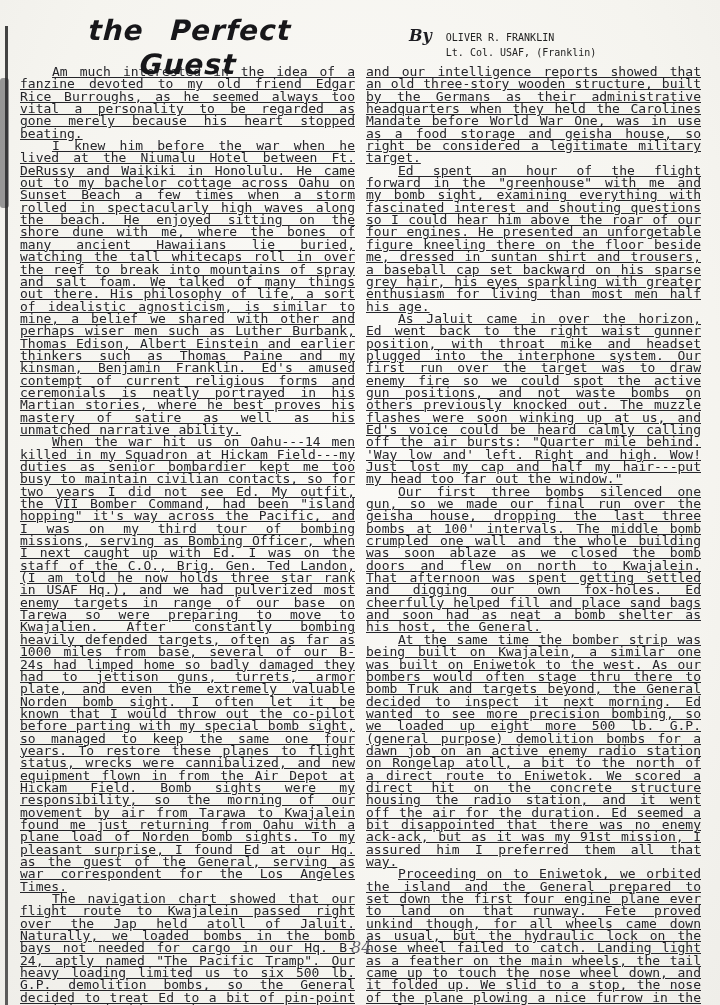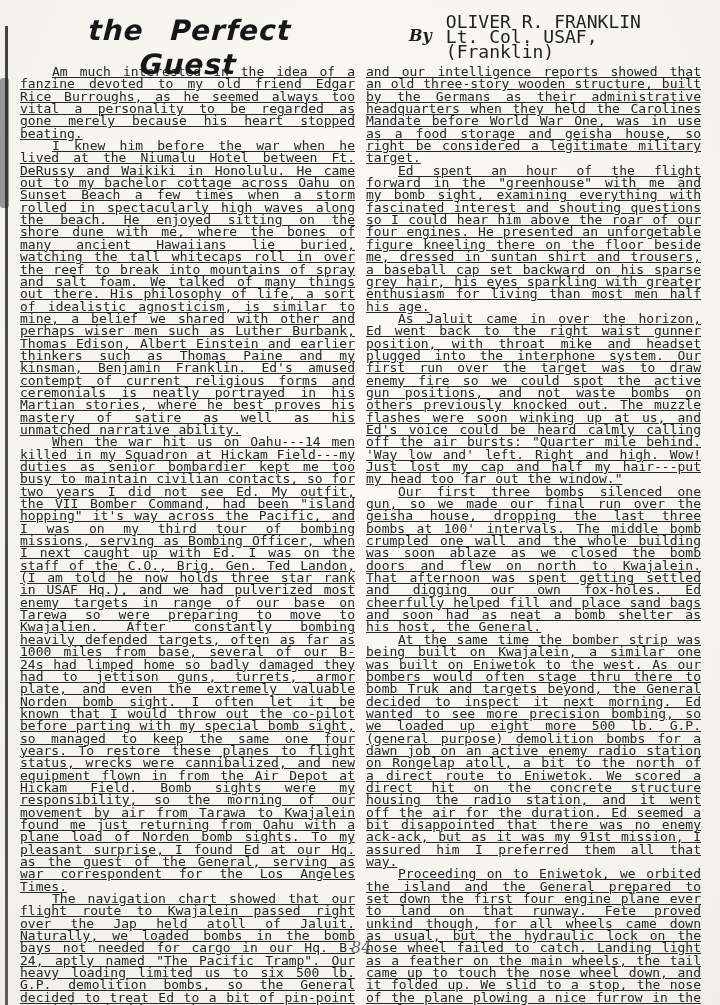--- a/index.html
+++ b/index.html
@@ -37,21 +37,21 @@
     color:#17171a;
     transform:skewX(-3deg);
   }
   .by {
     font-family:"DejaVu Serif","Liberation Serif",serif;
     font-style:italic; font-weight:700;
     font-size:16px;
     margin:12px 14px 0 65px;
     color:#1d1d22;
   }
-  .author { margin-top:0; font-size:18px; line-height:15px; color:#222; }
+  .author { margin-top:16px; font-size:10px; line-height:15px; color:#222; }
   .columns {
     display:flex; gap:11px;
     padding:4px 8px 0 20px;
   }
   .col {
     width:335px;
     font-size:13px;
     line-height:12.35px;
     text-align:justify;
   }

